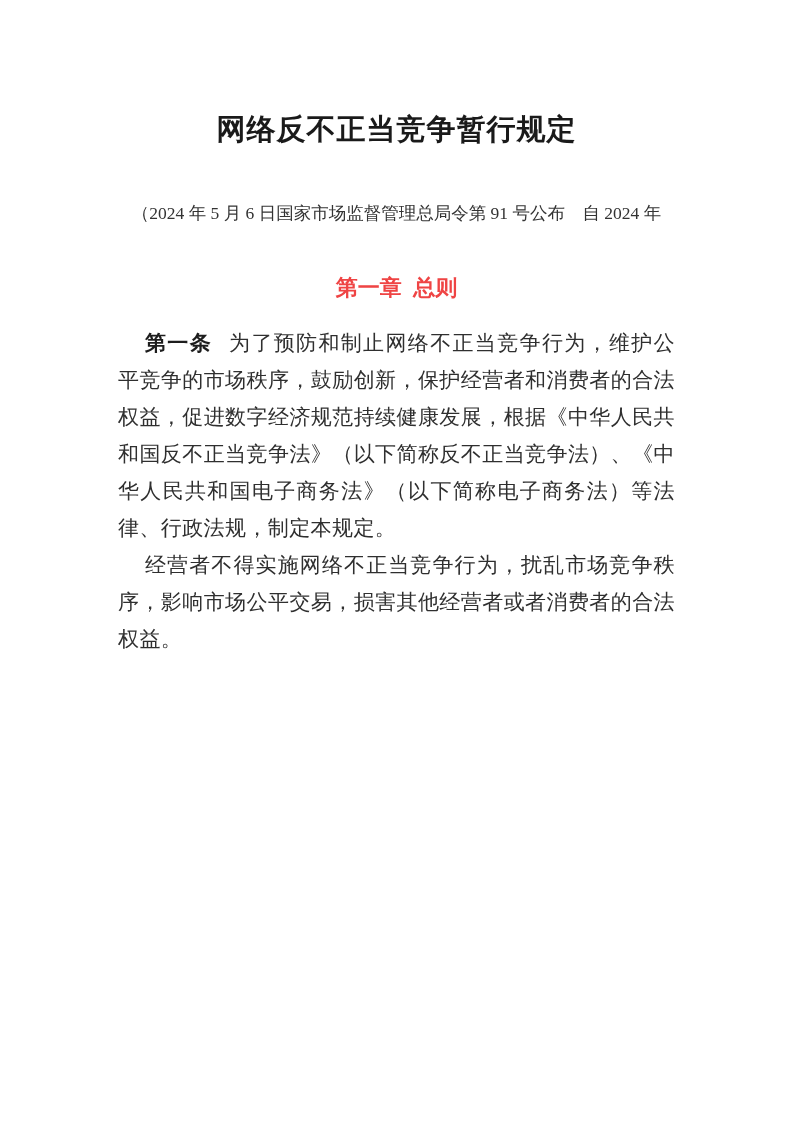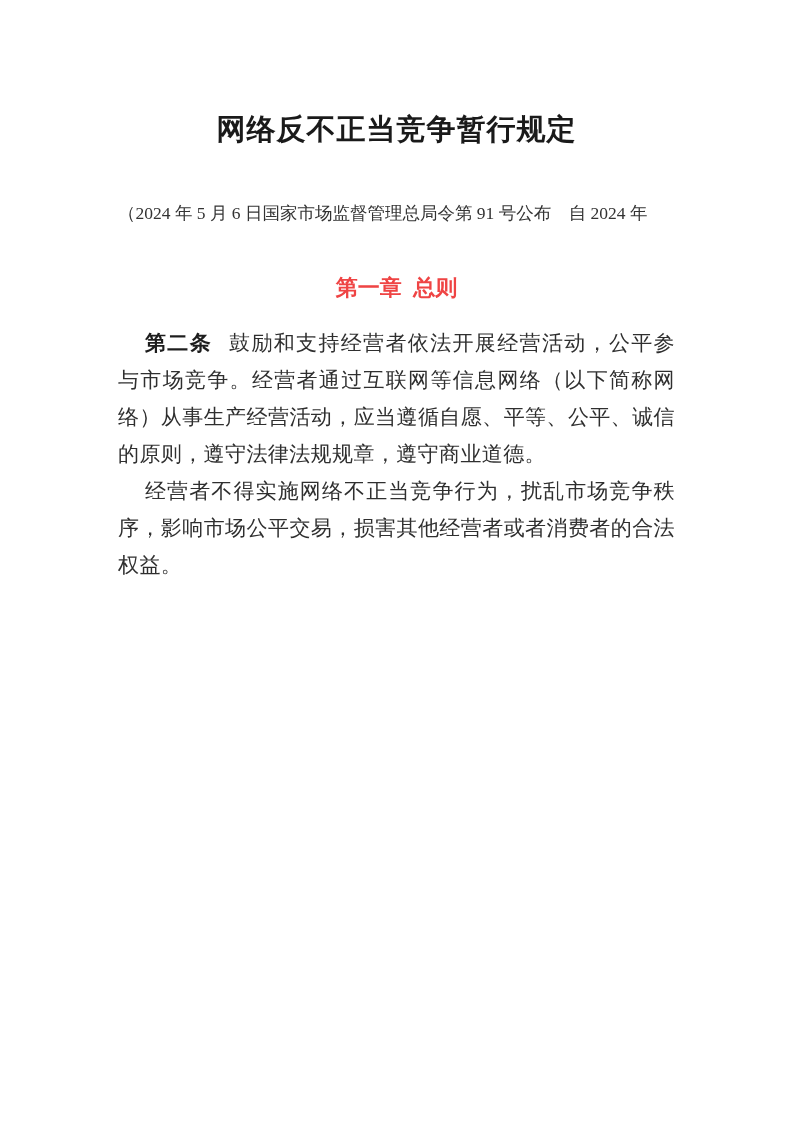--- a/index.html
+++ b/index.html
@@ -23,21 +23,21 @@
     text-align: center;
     font-size: 29px;
     font-weight: 700;
     line-height: 44px;
     letter-spacing: 1px;
     color: #1a1a1a;
     white-space: nowrap;
   }
   .subtitle {
     margin-top: 44px;
-    text-align: left;
+    text-align: center;
     font-size: 17.5px;
     line-height: 37px;
     color: #333333;
   }
   .subtitle .line {
     display: block;
     white-space: nowrap;
   }
   .chapter-heading {
     margin-top: 37px;
@@ -76,24 +76,24 @@
   <h1 class="doc-title">网络反不正当竞争暂行规定</h1>
 
   <div class="subtitle">
     <span class="line">（2024 年 5 月 6 日国家市场监督管理总局令第 91 号公布　自 2024 年</span>
   </div>
 
   <h2 class="chapter-heading">第一章 总则</h2>
 
   <div class="body-text">
 
+    <p>
+      <strong>第一条</strong><span>为了预防和制止网络不正当竞争行为，维护公平竞争的市场秩序，鼓励创新，保护经营者和消费者的合法权益，促进数字经济规范持续健康发展，根据《中华人民共和国反不正当竞争法》（以下简称反不正当竞争法）、《中华人民共和国电子商务法》（以下简称电子商务法）等法律、行政法规，制定本规定。</span>
+    </p>
 
-    <p>
-      <strong>第二条</strong><span>鼓励和支持经营者依法开展经营活动，公平参与市场竞争。经营者通过互联网等信息网络（以下简称网络）从事生产经营活动，应当遵循自愿、平等、公平、诚信的原则，遵守法律法规规章，遵守商业道德。</span>
-    </p>
 
     <p>
       <span>经营者不得实施网络不正当竞争行为，扰乱市场竞争秩序，影响市场公平交易，损害其他经营者或者消费者的合法权益。</span>
     </p>
 
 
 
   </div>
 
 </div>

